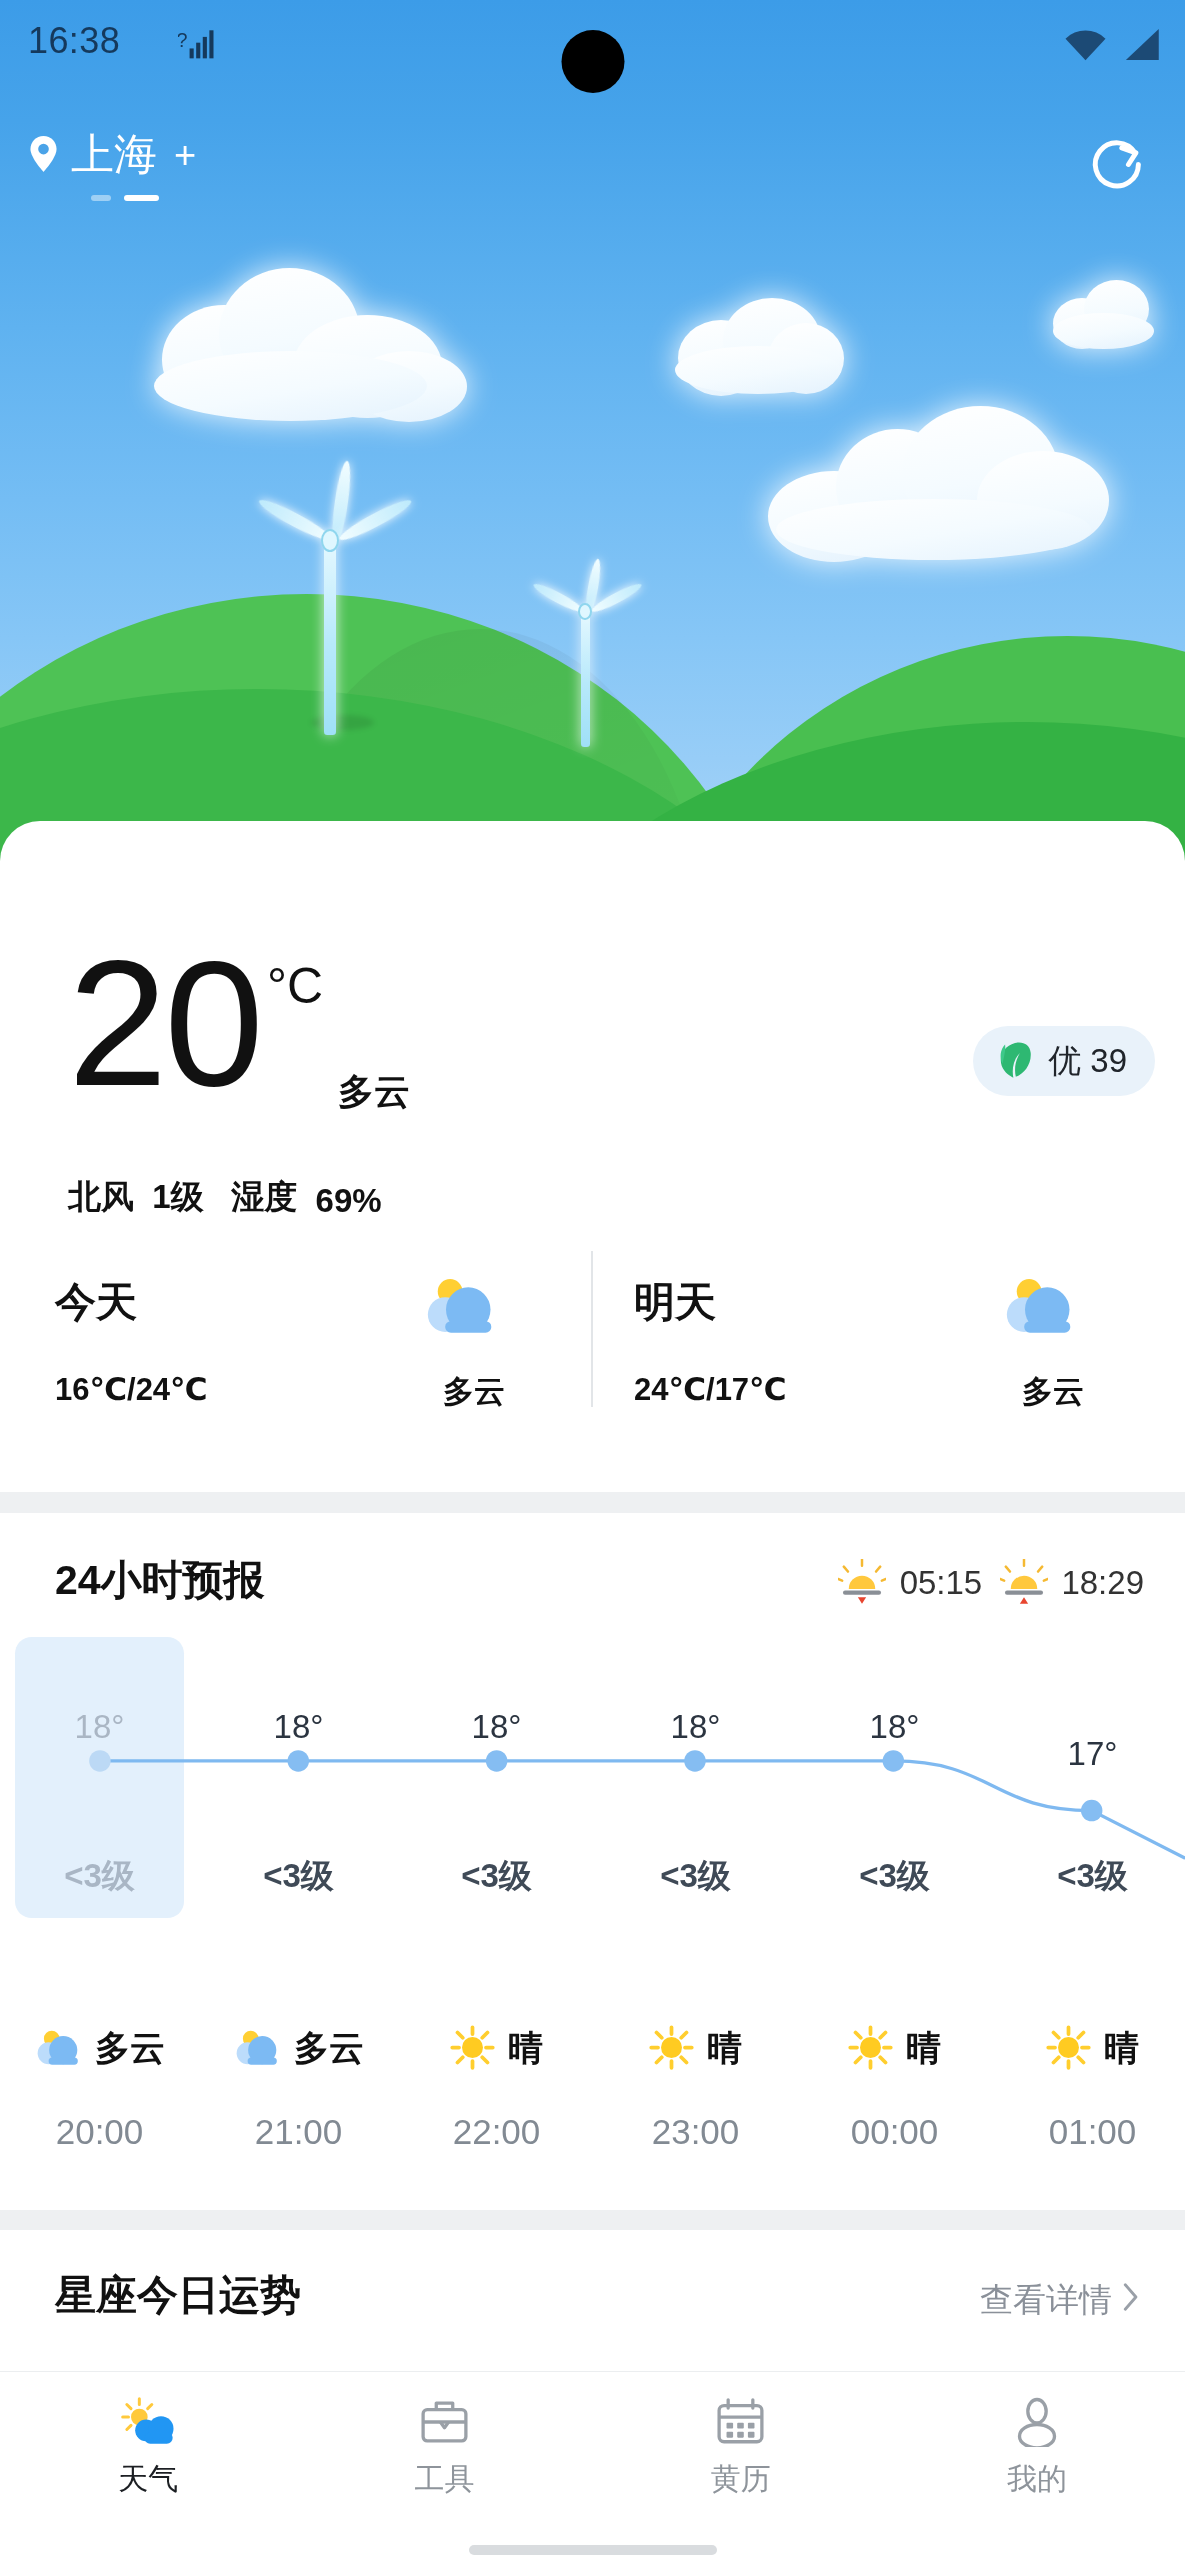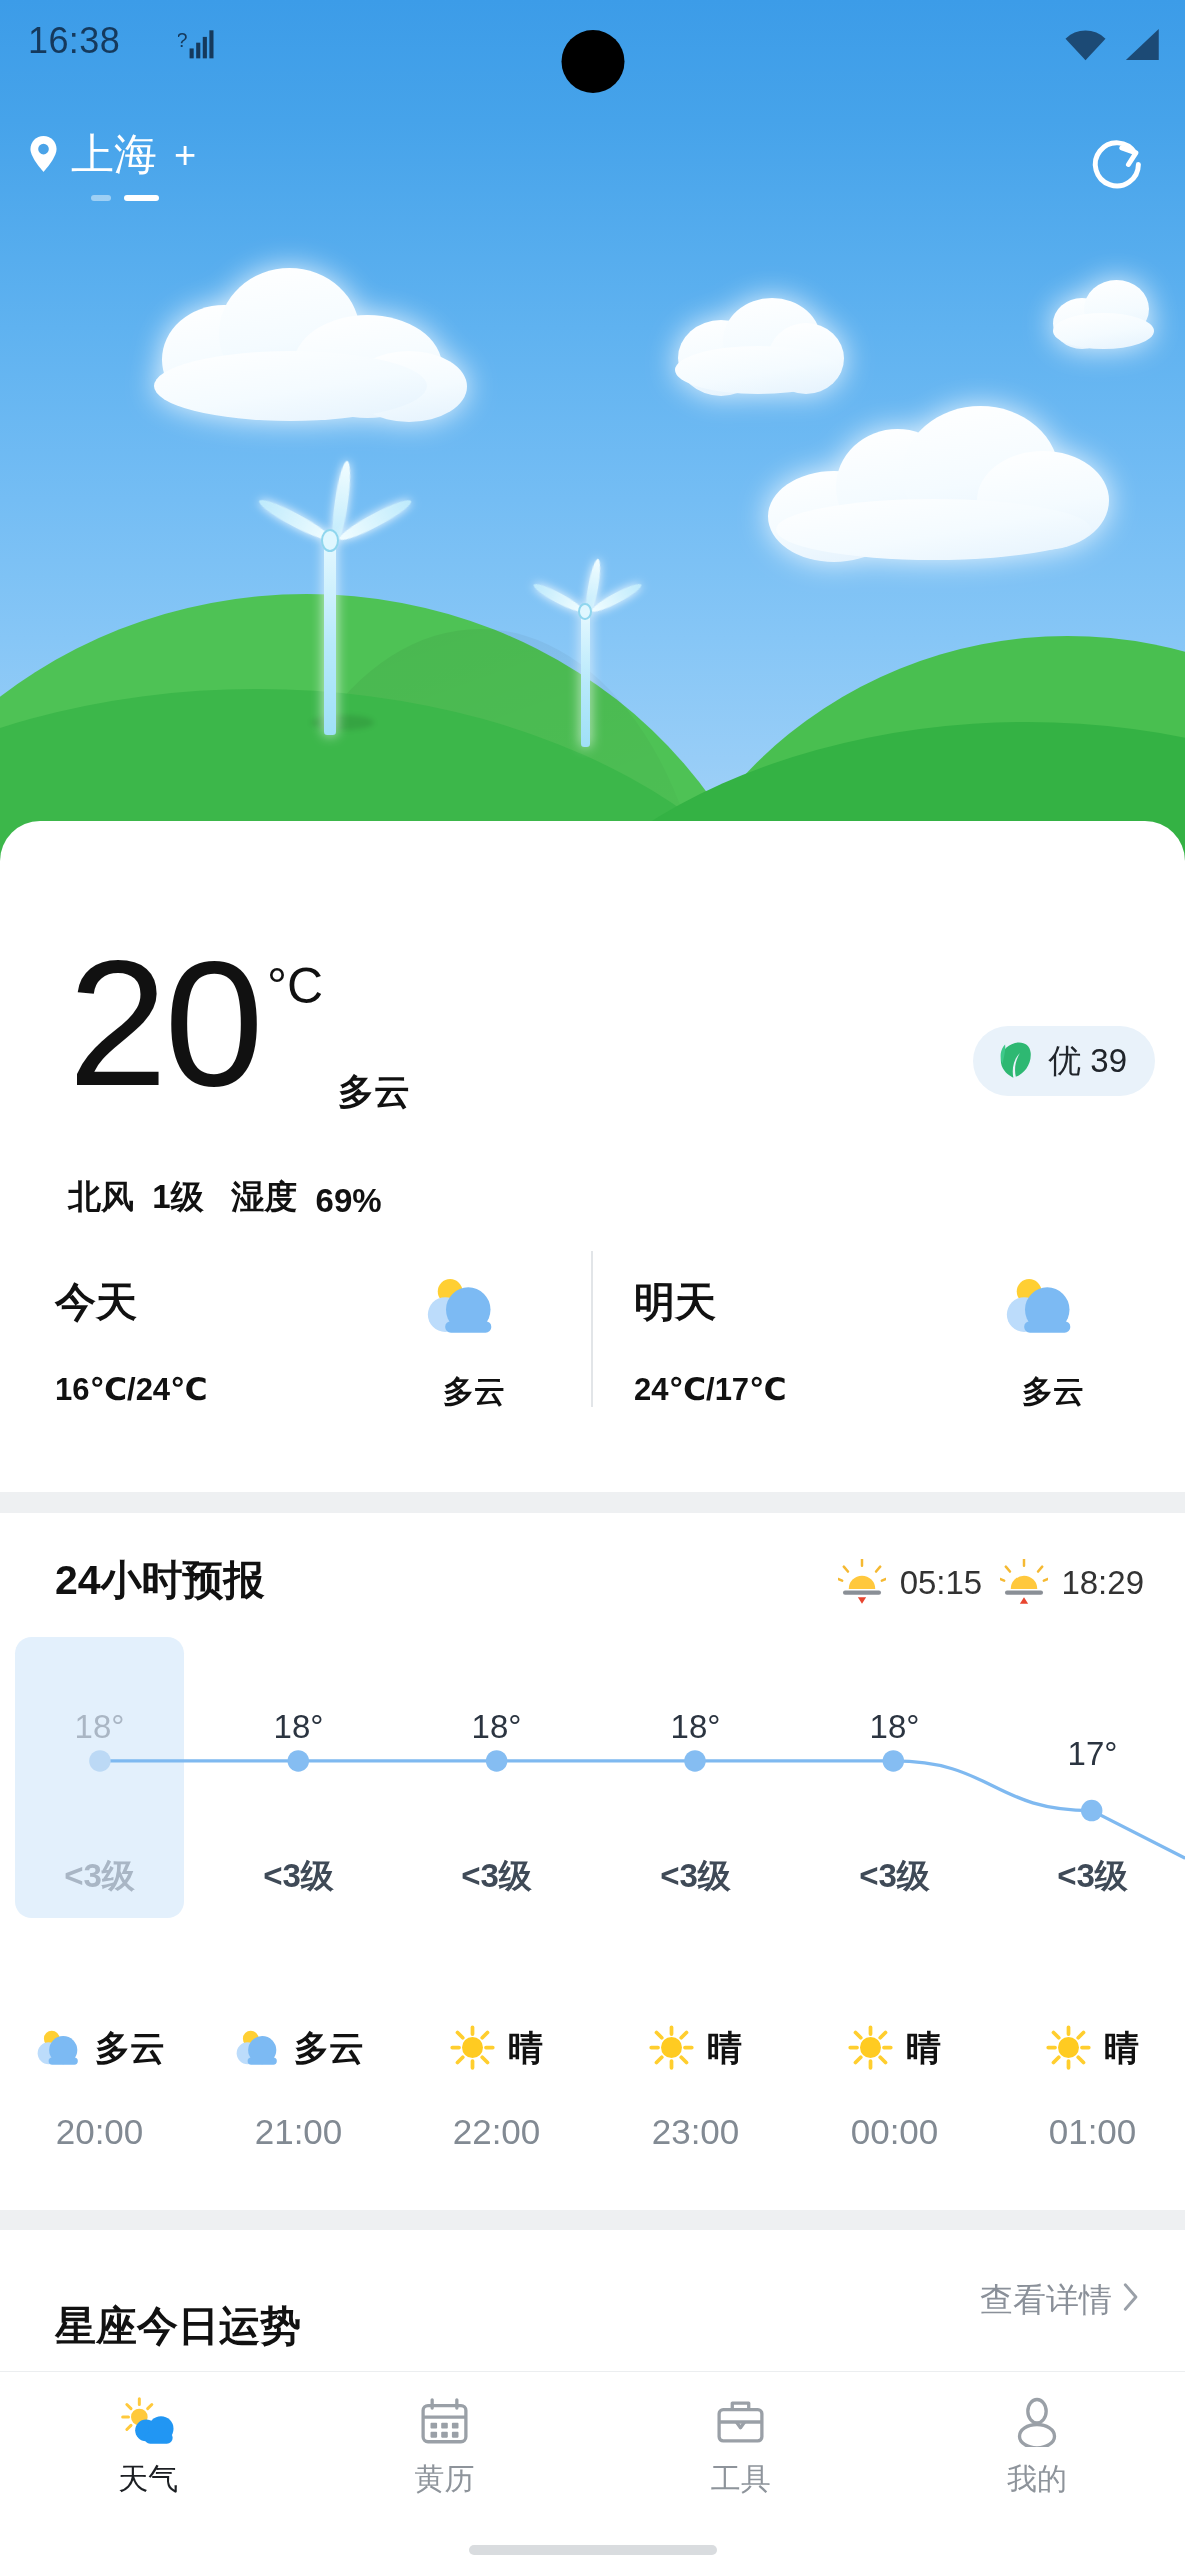--- a/index.html
+++ b/index.html
@@ -109,21 +109,21 @@
   .condcell { position:absolute; top:0; width:199px; height:91px; display:flex; align-items:center; justify-content:center; gap:13.2px; }
   .condtxt { font-size:35px; color:#111; font-weight:700; }
 
   .timerow { position:absolute; left:0; top:2112px; width:1016px; height:66px; z-index:21; }
   .timecell { position:absolute; top:0; width:199px; text-align:center; font-size:35px; color:#828a93; }
 
   .gapbar2 { position:absolute; left:0; top:2210px; width:1185px; height:20px; background:#eef0f2; z-index:19; }
 
   
   .card-horo { position:absolute; left:0; top:2230px; width:1185px; height:141px; background:#ffffff; z-index:20; }
-  .horo-title { position:absolute; left:55px; top:38px; font-size:41px; color:#111; font-weight:700;margin-top:31px; }
+  .horo-title { position:absolute; left:55px; top:38px; font-size:41px; color:#111; font-weight:700; }
   .horo-more { position:absolute; right:45px; top:48px; font-size:33px; color:#8a9099; display:flex; align-items:center; gap:10px; }
 
   
   .navbar { position:absolute; left:0; top:2371px; width:1185px; height:154px; background:#fff;
     border-top:1.7px solid #eceef0; z-index:30; display:flex; }
   .navitem { flex:1; display:flex; flex-direction:column; align-items:center; justify-content:center; gap:11.6px; }
   .navlabel { font-size:30px; color:#8e949b; }
   .navitem.active .navlabel { color:#1c1f23; }
   .navicon { width:55px; height:51px; display:flex; align-items:center; justify-content:center; }
 
@@ -463,20 +463,31 @@
           <g stroke="#ffc93c" stroke-width="3.6" stroke-linecap="round">
             <path d="M22 2 L22 9 M7 9 L12 14 M2 24 L9 24 M7 39 L12 34 M37 9 L32 14"></path>
           </g>
           <circle cx="22" cy="24" r="10" fill="#ffc93c"></circle>
           <circle cx="30" cy="40" r="13" fill="#2196f3"></circle>
           <circle cx="48" cy="38" r="15" fill="#2196f3"></circle>
           <rect x="28" y="42" width="34" height="14" rx="7" fill="#2196f3"></rect>
         </svg>
       </div>
       <div class="navlabel">天气</div>
+    </div>
+    <div class="navitem">
+      <div class="navicon">
+        <svg width="51" height="48" viewBox="0 0 62 58">
+          <rect x="5" y="14" width="52" height="38" rx="5" fill="none" stroke="#9aa0a7" stroke-width="4"></rect>
+          <path d="M21 14 L21 6 L41 6 L41 14" fill="none" stroke="#9aa0a7" stroke-width="4" stroke-linejoin="round"></path>
+          <path d="M5 29 L57 29" stroke="#9aa0a7" stroke-width="4"></path>
+          <path d="M26 29 L31 36 L36 29" fill="none" stroke="#9aa0a7" stroke-width="4" stroke-linejoin="round"></path>
+        </svg>
+      </div>
+      <div class="navlabel">工具</div>
     </div>
     <div class="navitem">
       <div class="navicon">
         <svg width="51" height="50" viewBox="0 0 62 60">
           <rect x="5" y="10" width="52" height="44" rx="6" fill="none" stroke="#9aa0a7" stroke-width="4"></rect>
           <path d="M5 24 L57 24" stroke="#9aa0a7" stroke-width="4"></path>
           <path d="M16 3 L16 13 M46 3 L46 13" stroke="#9aa0a7" stroke-width="4" stroke-linecap="round"></path>
           <g fill="#9aa0a7">
             <rect x="14" y="31" width="8" height="7" rx="1"></rect>
               <rect x="27" y="31" width="8" height="7" rx="1"></rect>
@@ -484,31 +495,20 @@
             <rect x="14" y="42" width="8" height="7" rx="1"></rect>
               <rect x="27" y="42" width="8" height="7" rx="1"></rect>
               <rect x="40" y="42" width="8" height="7" rx="1"></rect>
           </g>
         </svg>
       </div>
       <div class="navlabel">黄历</div>
     </div>
     <div class="navitem">
       <div class="navicon">
-        <svg width="51" height="48" viewBox="0 0 62 58">
-          <rect x="5" y="14" width="52" height="38" rx="5" fill="none" stroke="#9aa0a7" stroke-width="4"></rect>
-          <path d="M21 14 L21 6 L41 6 L41 14" fill="none" stroke="#9aa0a7" stroke-width="4" stroke-linejoin="round"></path>
-          <path d="M5 29 L57 29" stroke="#9aa0a7" stroke-width="4"></path>
-          <path d="M26 29 L31 36 L36 29" fill="none" stroke="#9aa0a7" stroke-width="4" stroke-linejoin="round"></path>
-        </svg>
-      </div>
-      <div class="navlabel">工具</div>
-    </div>
-    <div class="navitem">
-      <div class="navicon">
         <svg width="50" height="50" viewBox="0 0 60 60">
           <ellipse cx="30" cy="17" rx="11" ry="14" fill="none" stroke="#9aa0a7" stroke-width="4"></ellipse>
           <ellipse cx="30" cy="47" rx="21" ry="14" fill="none" stroke="#9aa0a7" stroke-width="4"></ellipse>
         </svg>
       </div>
       <div class="navlabel">我的</div>
     </div>
   </div>
 
   <div class="bottomblack"></div>

